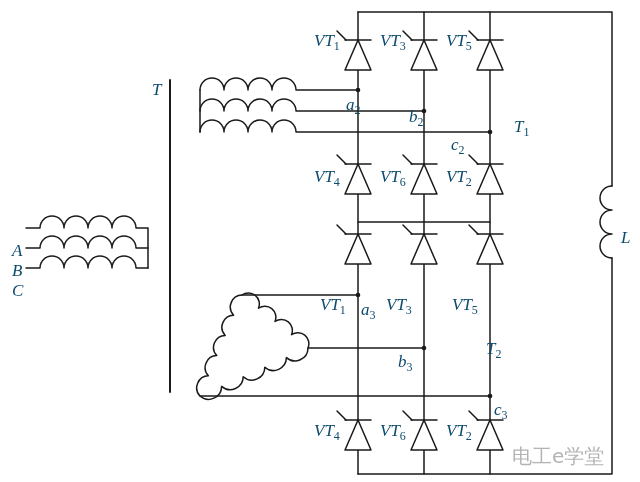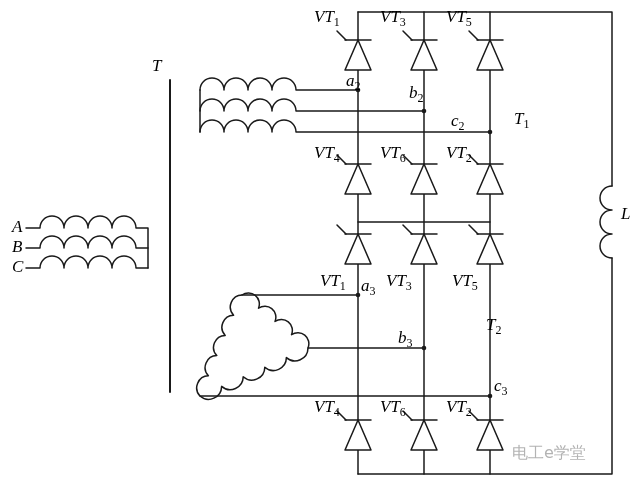--- a/index.html
+++ b/index.html
@@ -1,21 +1,21 @@
 <!DOCTYPE html>
 <html><head>
 <meta charset="utf-8">
 <style>
   html,body{margin:0;padding:0;background:#ffffff;}
   .stage{position:relative;width:640px;height:482px;background:#ffffff;overflow:hidden;
          font-family:"Liberation Serif","DejaVu Serif",serif;}
   .stage svg{position:absolute;left:0;top:0;}
-  .lbl{position:absolute;font-style:italic;font-size:17px;line-height:1.1;color:#000000;white-space:nowrap;}
+  .lbl{position:absolute;font-style:italic;font-size:17px;line-height:1.1;color:#0c4a6e;white-space:nowrap;margin-top:24px;}
   .lbl sub{font-style:normal;font-size:12px;line-height:0;}
-  .watermark{position:absolute;font-style:normal;font-size:16px;color:#b3b3b3;
+  .watermark{position:absolute;font-style:normal;font-size:20px;color:#b3b3b3;
              font-family:"DejaVu Sans","Liberation Sans",sans-serif;}
 </style>
 </head>
 <body>
 
 <div class="stage">
 
   <svg width="640" height="482" viewBox="0 0 640 482">
     <defs>
       <g id="scr">
@@ -101,21 +101,21 @@
   <div class="lbl" style="left:12px;top:258px"><span>C</span></div>
 
   <div class="lbl" style="left:314px;top:8px"><span>VT</span><sub>1</sub></div>
   <div class="lbl" style="left:380px;top:8px"><span>VT</span><sub>3</sub></div>
   <div class="lbl" style="left:446px;top:8px"><span>VT</span><sub>5</sub></div>
 
   <div class="lbl" style="left:346px;top:72px"><span>a</span><sub>2</sub></div>
   <div class="lbl" style="left:409px;top:84px"><span>b</span><sub>2</sub></div>
   <div class="lbl" style="left:451px;top:112px"><span>c</span><sub>2</sub></div>
 
-  <div class="lbl" style="left:514px;top:110px"><span>T</span><sub>1</sub></div>
+  <div class="lbl" style="left:514px;top:94px"><span>T</span><sub>1</sub></div>
 
   <div class="lbl" style="left:314px;top:144px"><span>VT</span><sub>4</sub></div>
   <div class="lbl" style="left:380px;top:144px"><span>VT</span><sub>6</sub></div>
   <div class="lbl" style="left:446px;top:144px"><span>VT</span><sub>2</sub></div>
 
   <div class="lbl" style="left:320px;top:272px"><span>VT</span><sub>1</sub></div>
   <div class="lbl" style="left:386px;top:272px"><span>VT</span><sub>3</sub></div>
   <div class="lbl" style="left:452px;top:272px"><span>VT</span><sub>5</sub></div>
 
   <div class="lbl" style="left:361px;top:277px"><span>a</span><sub>3</sub></div>

